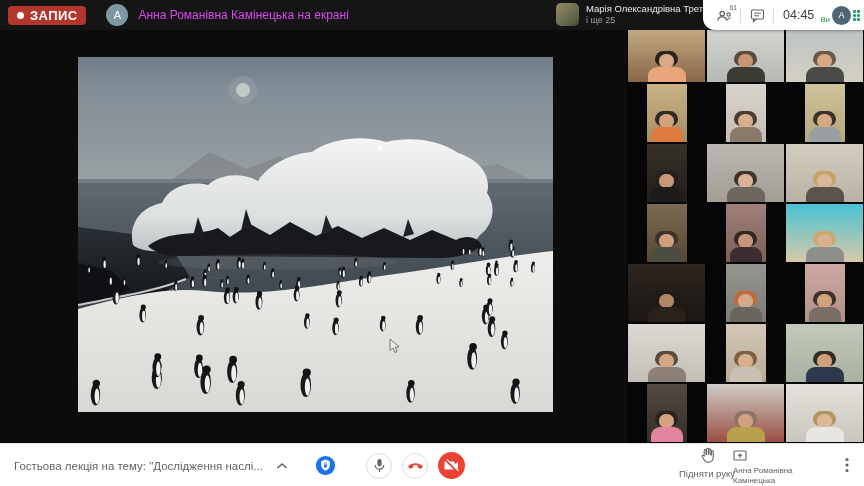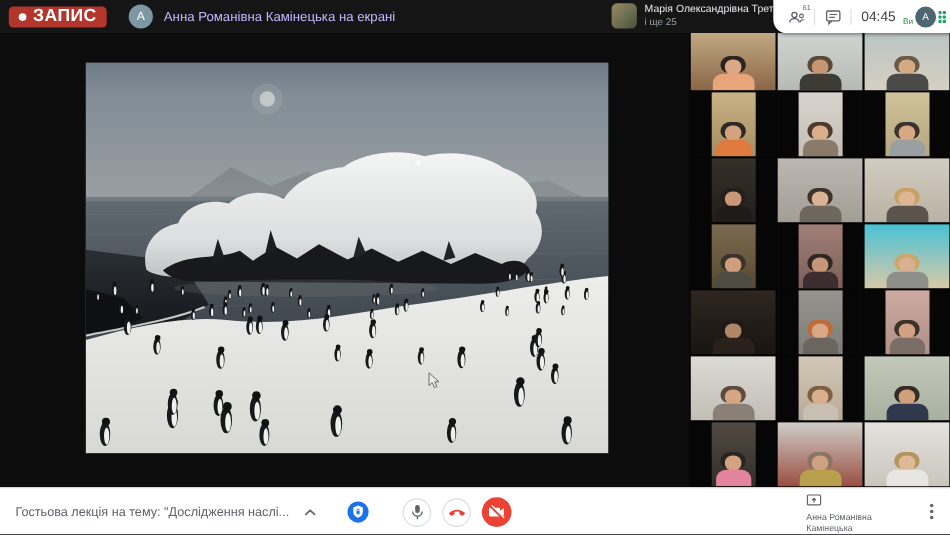--- a/index.html
+++ b/index.html
@@ -3,23 +3,23 @@
 <meta charset="utf-8">
 <style>
   html,body{margin:0;padding:0;}
   body{width:864px;height:486px;overflow:hidden;background:#000;font-family:"Liberation Sans",sans-serif;position:relative;}
   .abs{position:absolute;}
 
   
   .topbar{left:0;top:0;width:864px;height:30px;background:#151515;display:flex;align-items:center;z-index:30;}
   .rec{margin-left:8px;background:#b3362c;border-radius:4px;height:19px;display:flex;align-items:center;padding:0 9px;gap:6px;}
   .rec .dot{width:7px;height:7px;border-radius:50%;background:#fff;}
-  .rec span.lbl{color:#fff;font-size:16px;font-weight:bold;letter-spacing:.4px;}
+  .rec span.lbl{color:#fff;font-size:13px;font-weight:bold;letter-spacing:.4px;}
   .pres-av{width:22px;height:22px;border-radius:50%;background:#7d97a3;color:#fff;font-size:11px;display:flex;align-items:center;justify-content:center;margin-left:20px;}
-  .pres-title{color:#c4b5fd;font-size:12px;margin-left:10px;white-space:nowrap;}
+  .pres-title{color:#d946ef;font-size:12px;margin-left:10px;white-space:nowrap;}
   .toast{position:absolute;left:556px;top:3px;display:flex;gap:7px;align-items:center;}
   .toast .tav{width:23px;height:23px;border-radius:5px;background:linear-gradient(135deg,#9a8a62 0%,#6b6f52 55%,#474c38 100%);}
   .toast .tname{color:#e8eaed;font-size:9.5px;line-height:12px;white-space:nowrap;}
   .toast .tmore{color:#9aa0a6;font-size:9px;line-height:11px;}
 
   
   .toppanel{right:0;top:0;width:161px;height:30px;background:#fff;border-radius:0 0 0 12px;box-shadow:0 1px 3px rgba(0,0,0,.35);z-index:40;display:flex;align-items:center;padding-left:8px;box-sizing:border-box;}
   .tp-btn{width:26px;height:26px;display:flex;align-items:center;justify-content:center;position:relative;cursor:pointer;}
   .tp-div{width:1px;height:15px;background:#dadce0;margin:0 3px;}
   .tp-count{position:absolute;top:2px;right:0;font-size:6.5px;color:#5f6368;}
@@ -635,20 +635,26 @@
     </div>
     <div class="rbtn fill">
       <svg width="15" height="13" viewBox="0 0 15 13">
         <path d="M1.5,2.5 h8 a1,1 0 0 1 1,1 v1.8 l3.5,-2.2 v6.8 l-3.5,-2.2 v1.8 a1,1 0 0 1 -1,1 h-8 a1,1 0 0 1 -1,-1 v-6 a1,1 0 0 1 1,-1 z" fill="#ffffff"></path>
         <line x1="1.8" y1="0.8" x2="13.2" y2="12.2" stroke="#ea4335" stroke-width="2.4"></line>
         <line x1="3" y1="0.4" x2="14.4" y2="11.8" stroke="#ffffff" stroke-width="1.2"></line>
       </svg>
     </div>
   </div>
 
+  <div class="bb-hand">
+    <svg width="15" height="16" viewBox="0 0 15 16">
+      <path d="M4.2,8.8 V3.6 a0.95,0.95 0 0 1 1.9,0 V7.4 h0.5 V2.2 a0.95,0.95 0 0 1 1.9,0 V7.2 h0.5 V2.8 a0.95,0.95 0 0 1 1.9,0 V8 h0.5 V4.6 a0.9,0.9 0 0 1 1.8,0 V10.6 c0,2.6 -2.1,4.6 -4.7,4.6 c-2.1,0 -3.6,-1 -4.6,-2.8 l-1.6,-3 c-0.4,-0.8 0.6,-1.5 1.3,-0.9 z" fill="none" stroke="#5f6368" stroke-width="1.1"></path>
+    </svg>
+    <div class="hlbl">Підняти руку</div>
+  </div>
 
   <div class="bb-presenting">
     <svg width="14" height="11" viewBox="0 0 14 11">
       <rect x="1" y="1" width="12" height="9" rx="1" fill="none" stroke="#5f6368" stroke-width="1.1"></rect>
       <path d="M7,8 V4.2 M5.3,5.8 L7,4.1 L8.7,5.8" fill="none" stroke="#5f6368" stroke-width="1.1"></path>
     </svg>
     <div class="plines">
       <div>Анна Романівна Камінецька</div>
 
     </div>

